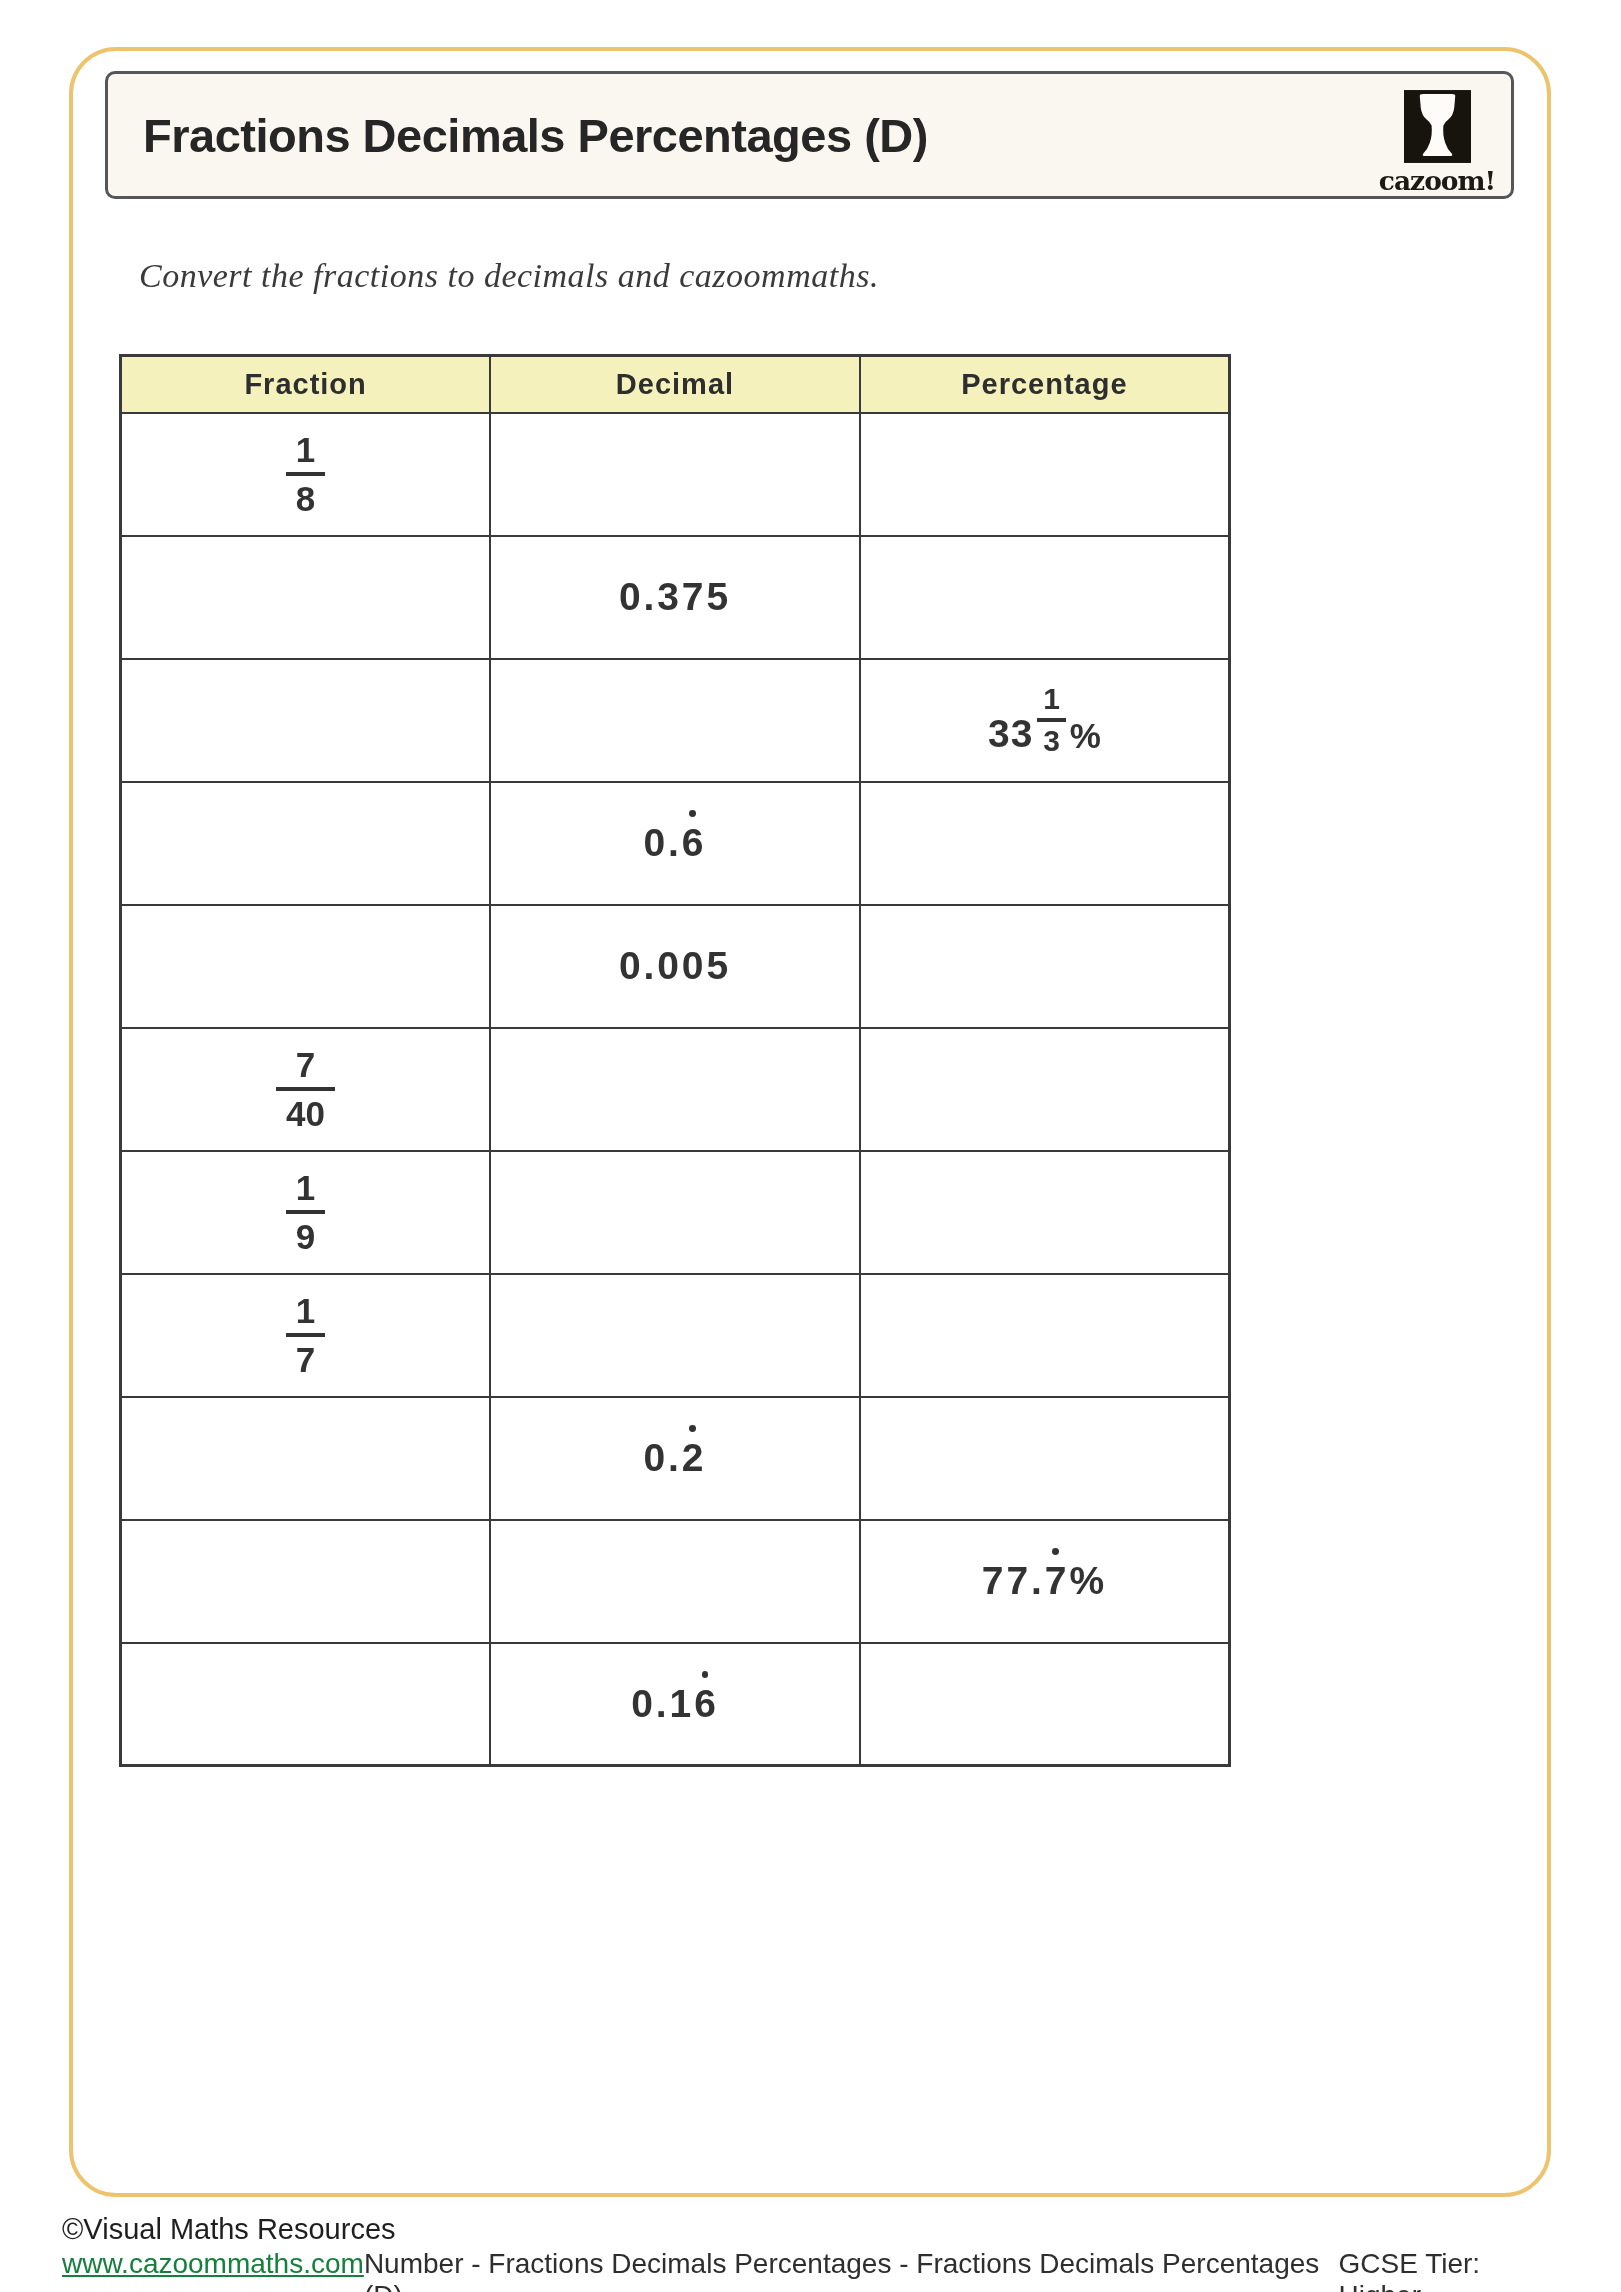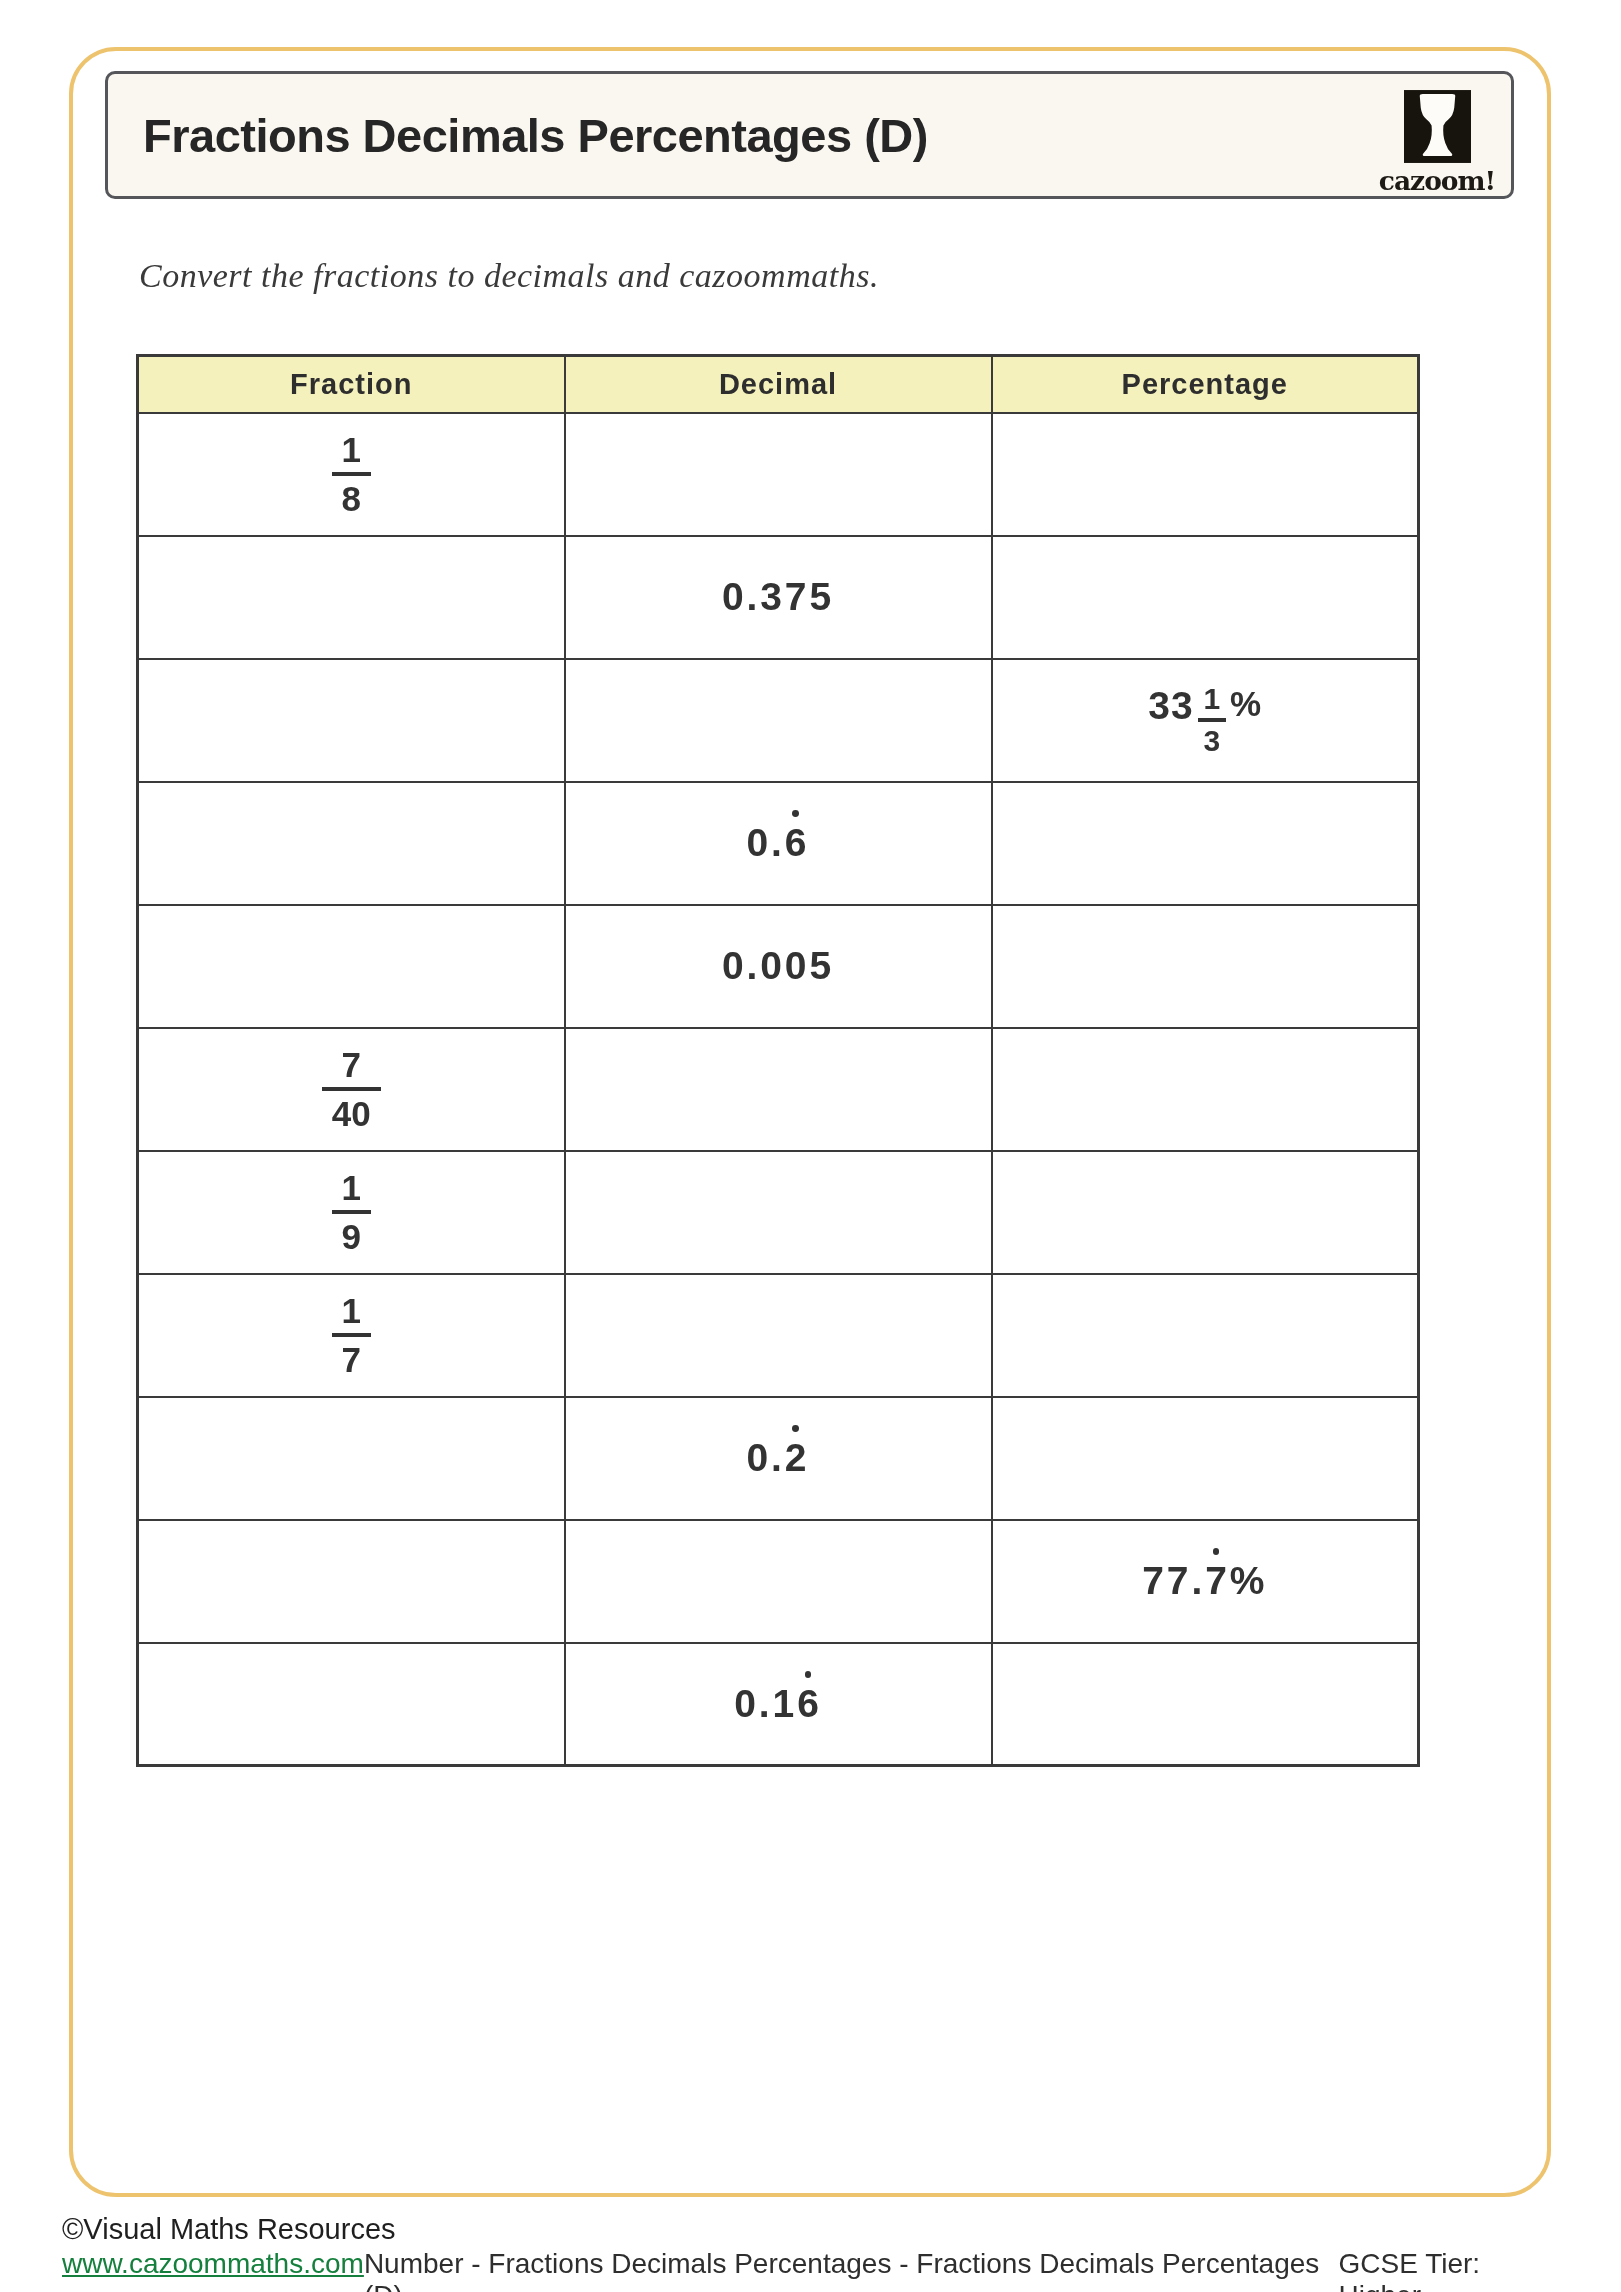--- a/index.html
+++ b/index.html
@@ -62,22 +62,22 @@
     font-family: "Liberation Serif", serif;
     font-style: italic;
     font-size: 34px;
     letter-spacing: 0.5px;
     color: #3a3a3a;
   }
 
   
   table.conversion {
     position: absolute;
-    left: 136px; top: 354px;
-    width: 1284px;
+    left: 119px; top: 354px;
+    width: 1112px;
     border-collapse: collapse;
     table-layout: fixed;
     border: 3.9px solid #3a3a3a;
   }
   table.conversion th, table.conversion td {
     border: 2.9px solid #3a3a3a;
     text-align: center;
     vertical-align: middle;
   }
   table.conversion th {
@@ -105,21 +105,21 @@
     align-items: center;
     font-size: 35px;
     font-weight: bold;
     line-height: 1.0;
     color: #333333;
   }
   .frac .num, .frac .den { padding: 0 9.8px; }
   .frac .bar { align-self: stretch; height: 3.9px; background: #333333; margin: 4.9px 0; }
 
   
-  .mixed { display: inline-flex; align-items: flex-start; gap: 3.9px; }
+  .mixed { display: inline-flex; align-items: flex-end; gap: 3.9px; }
   .mixed .whole { font-size: 39px; font-weight: bold; letter-spacing: 1px; color: #333333; }
   .mixed .frac { font-size: 30px; }
   .mixed .frac .num, .mixed .frac .den { padding: 0 5.9px; }
   .mixed .frac .bar { height: 3.9px; margin: 3.9px 0; }
   .mixed .suffix { font-size: 35px; font-weight: bold; color: #333333; }
 
   
   .dotted { position: relative; display: inline-block; }
   .dotted::after {
     content: '';

